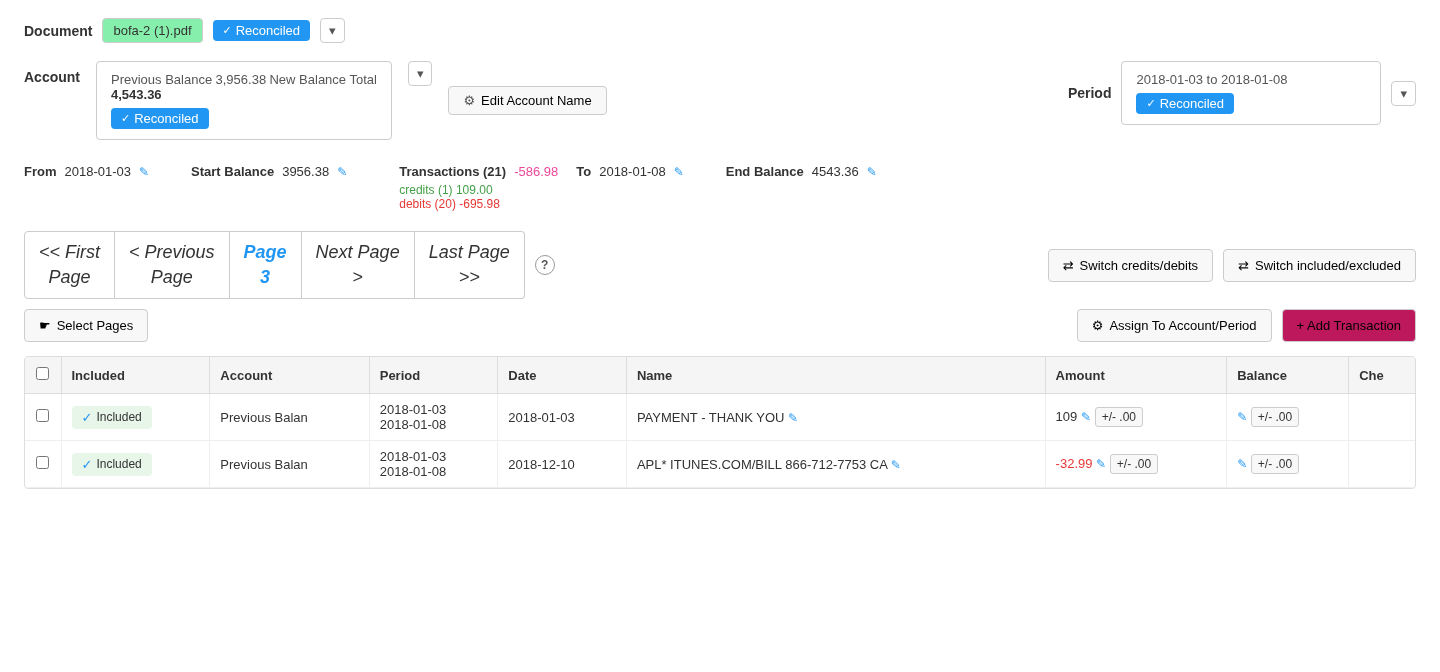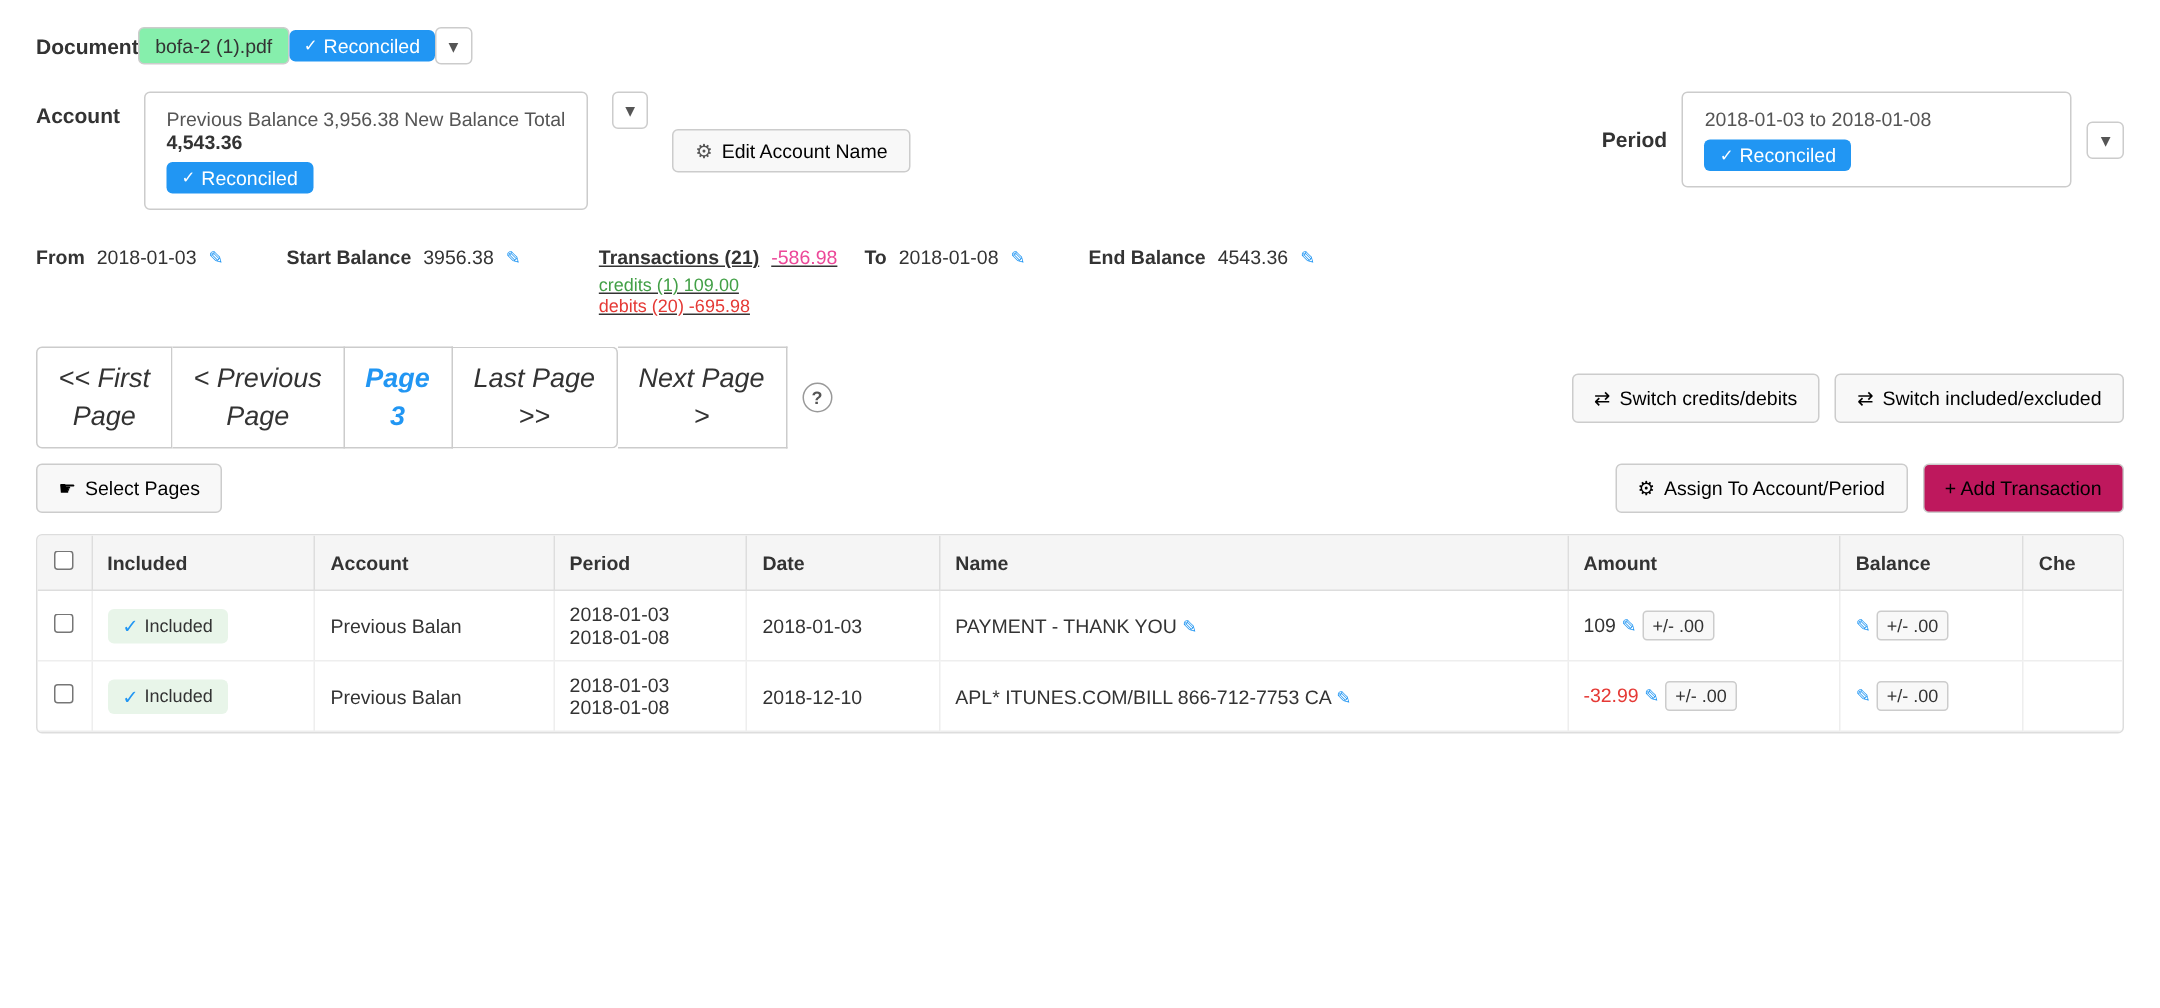--- a/index.html
+++ b/index.html
@@ -1,21 +1,21 @@
 <!DOCTYPE html>
 <html><head>
   <meta charset="utf-8">
   <style>
     * { box-sizing: border-box; margin: 0; padding: 0; font-family: -apple-system, BlinkMacSystemFont, 'Segoe UI', sans-serif; font-size: 13px; }
     body { background: #fff; color: #333; overflow-x: hidden; }
 
     .page-wrap { padding: 18px 24px; }
 
     
-    .doc-row { display: flex; align-items: center; gap: 0; margin-bottom: 18px; }
+    .doc-row { display: flex; align-items: center; gap: 10px; margin-bottom: 18px; }
     .doc-label { font-weight: 700; font-size: 14px; }
     .doc-file { border: 1px solid #ccc; border-radius: 4px; padding: 4px 10px; background: #86efac; font-size: 13px; }
     .badge-reconciled { background: #2196f3; color: #fff; border-radius: 4px; padding: 3px 10px; font-size: 12px; display: inline-flex; align-items: center; gap: 4px; }
     .badge-reconciled .check { font-size: 11px; }
     .chevron-btn { border: 1px solid #ccc; border-radius: 4px; background: #fff; padding: 4px 8px; cursor: pointer; color: #555; }
 
     
     .account-row { display: flex; align-items: flex-start; gap: 16px; margin-bottom: 24px; }
     .account-label { font-weight: 700; font-size: 14px; padding-top: 8px; }
     .account-box { border: 1px solid #ccc; border-radius: 4px; padding: 10px 14px; min-width: 280px; }
@@ -30,21 +30,21 @@
     .period-box { border: 1px solid #ccc; border-radius: 4px; padding: 10px 14px; min-width: 260px; }
     .period-box .dates { font-size: 13px; color: #555; }
 
     
     .summary-row { display: flex; align-items: flex-start; gap: 0; margin-bottom: 20px; border-top: none; flex-wrap: wrap; }
     .summary-item { display: flex; align-items: center; gap: 8px; margin-right: 24px; }
     .summary-label { font-weight: 700; font-size: 13px; }
     .summary-value { font-size: 13px; }
     .edit-icon { color: #2196f3; cursor: pointer; font-size: 12px; }
     .neg { color: #ec4899; }
-    .transactions-block { margin-left: 10px; text-decoration: underline; }
+    .transactions-block { margin-left: 10px; }
     .transactions-block .main-line { display: flex; gap: 8px; align-items: center; }
     .transactions-block .sub-line { display: flex; flex-direction: column; margin-top: 4px; }
     .transactions-block .credit-line { color: #43a047; font-size: 12px; }
     .transactions-block .debit-line { color: #e53935; font-size: 12px; }
     .pag-btn { border: 1px solid #ccc; background: #fff; padding: 8px 14px; cursor: pointer; font-size: 18px; color: #333; line-height: 1.4; font-style: italic; }
     .pag-btn:first-child { border-radius: 4px 0 0 4px; }
     .pag-btn:not(:first-child) { border-left: none; }
     .pag-btn.active { color: #2196f3; font-weight: 600; }
     .pag-btn.last { border-radius: 0 4px 4px 0; }
     .help-icon { color: #555; margin-left: 10px; border: 1px solid #999; border-radius: 50%; width: 20px; height: 20px; display: inline-flex; align-items: center; justify-content: center; font-size: 12px; font-weight: 700; cursor: pointer; }
@@ -154,22 +154,22 @@
       <span class="summary-value">4543.36</span>
       <span class="edit-icon">✎</span>
     </div>
   </div>
 
   <div style="display:flex; align-items:center; margin-bottom:10px;">
     <div style="display:flex; align-items:center;">
       <button class="pag-btn" style="border-radius:4px 0 0 4px; line-height:1.4; text-align:center;">&lt;&lt; First<br>Page</button>
       <button class="pag-btn" style="line-height:1.4; text-align:center;">&lt; Previous<br>Page</button>
       <button class="pag-btn active" style="line-height:1.4; text-align:center;">Page<br>3</button>
+      <button class="pag-btn" style="line-height:1.4; text-align:center;">Next Page<br>&gt;</button>
       <button class="pag-btn last" style="line-height:1.4; text-align:center;">Last Page<br>&gt;&gt;</button>
-      <button class="pag-btn" style="line-height:1.4; text-align:center;">Next Page<br>&gt;</button>
       <span class="help-icon">?</span>
     </div>
     <div class="actions-right">
       <button class="action-btn">
         <span>⇄</span>
         <span>Switch credits/debits</span>
       </button>
       <button class="action-btn">
         <span>⇄</span>
         <span>Switch included/excluded</span>

